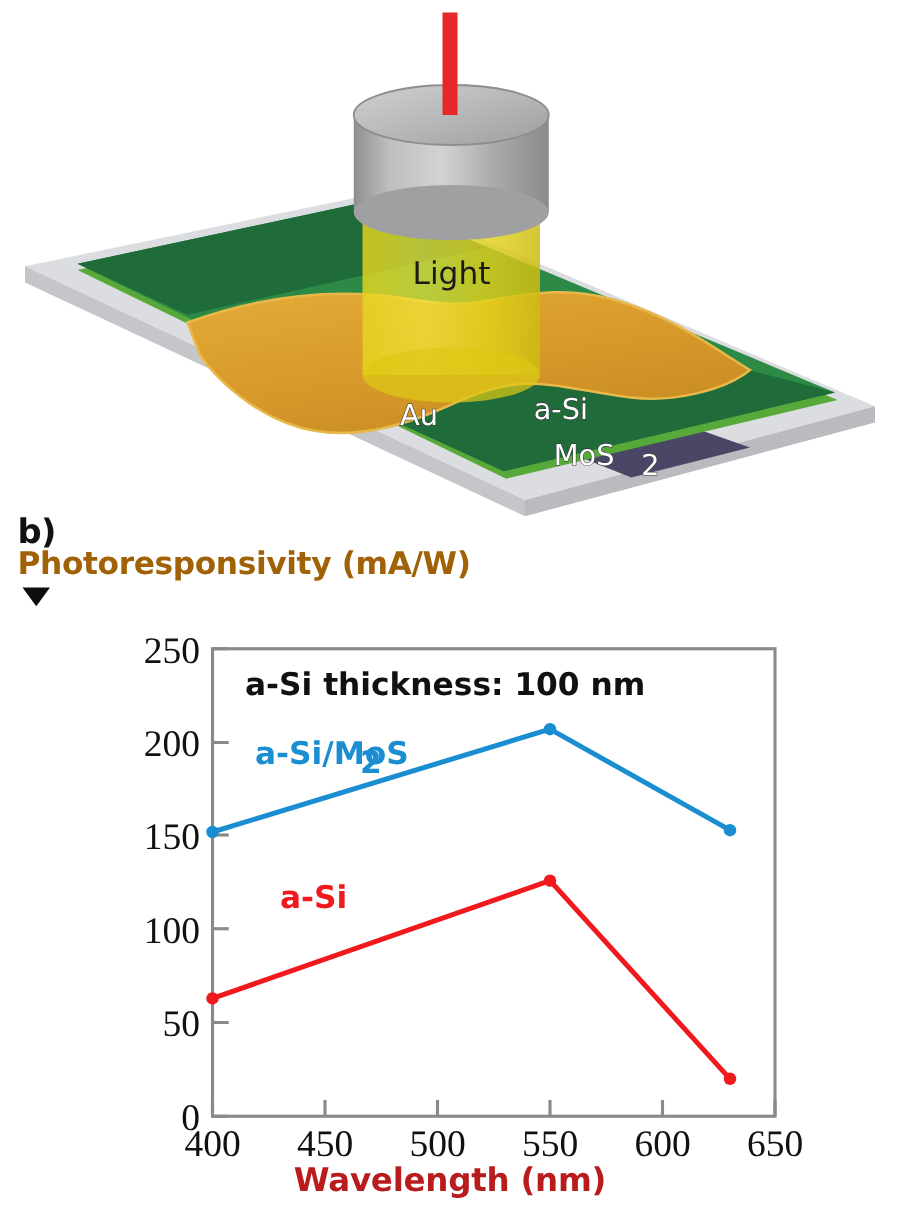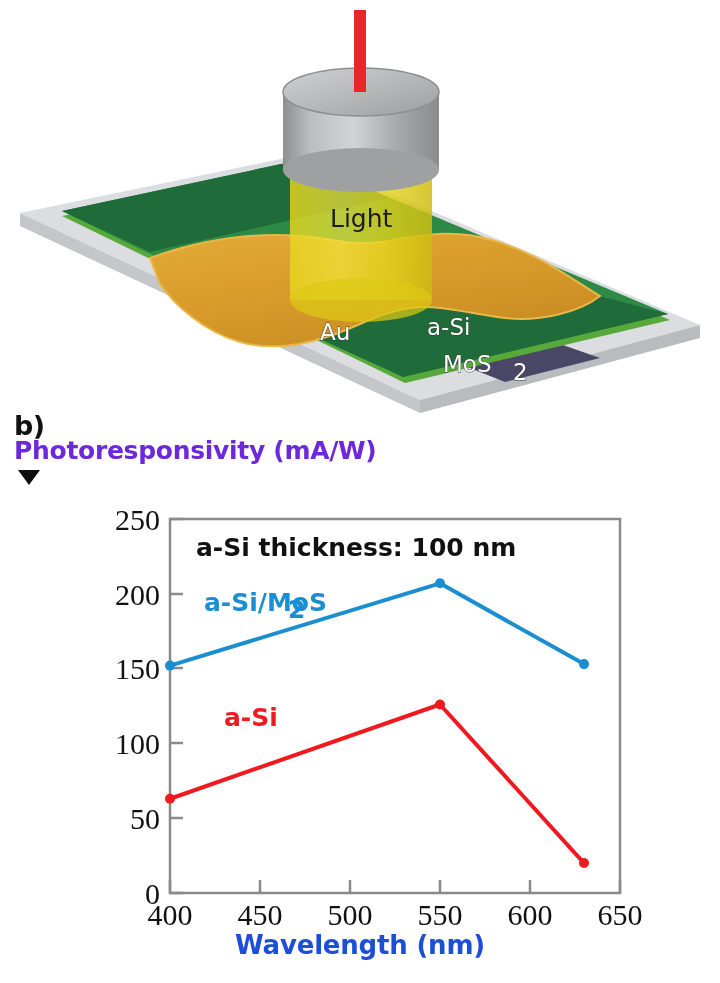--- a/index.html
+++ b/index.html
@@ -60,21 +60,21 @@
     width: 720px;
     height: 558px;
   }
   #y-axis-title {
     position: absolute;
     left: 14px;
     top: 11px;
     font-family: "DejaVu Sans", sans-serif;
     font-weight: bold;
     font-size: 25px;
-    color: #6d28d9;
+    color: #a16207;
     white-space: nowrap;
     letter-spacing: -0.3px;
   }
   #y-axis-arrow {
     position: absolute;
     left: 18px;
     top: 45px;
     width: 0; height: 0;
     border-left: 11px solid transparent;
     border-right: 11px solid transparent;
@@ -105,21 +105,21 @@
   }
   #x-axis-title {
     position: absolute;
     left: 0;
     top: 505px;
     width: 720px;
     text-align: center;
     font-family: "DejaVu Sans", sans-serif;
     font-weight: bold;
     font-size: 26px;
-    color: #1d4ed8;
+    color: #b91c1c;
     letter-spacing: -0.2px;
   }
 </style>
 </head>
 <body>
 
 <div class="panel-label" id="panel-a-label">a)</div>
 
 <div id="schematic">
   <svg width="720" height="415" viewBox="0 0 720 415" xmlns="http://www.w3.org/2000/svg">

